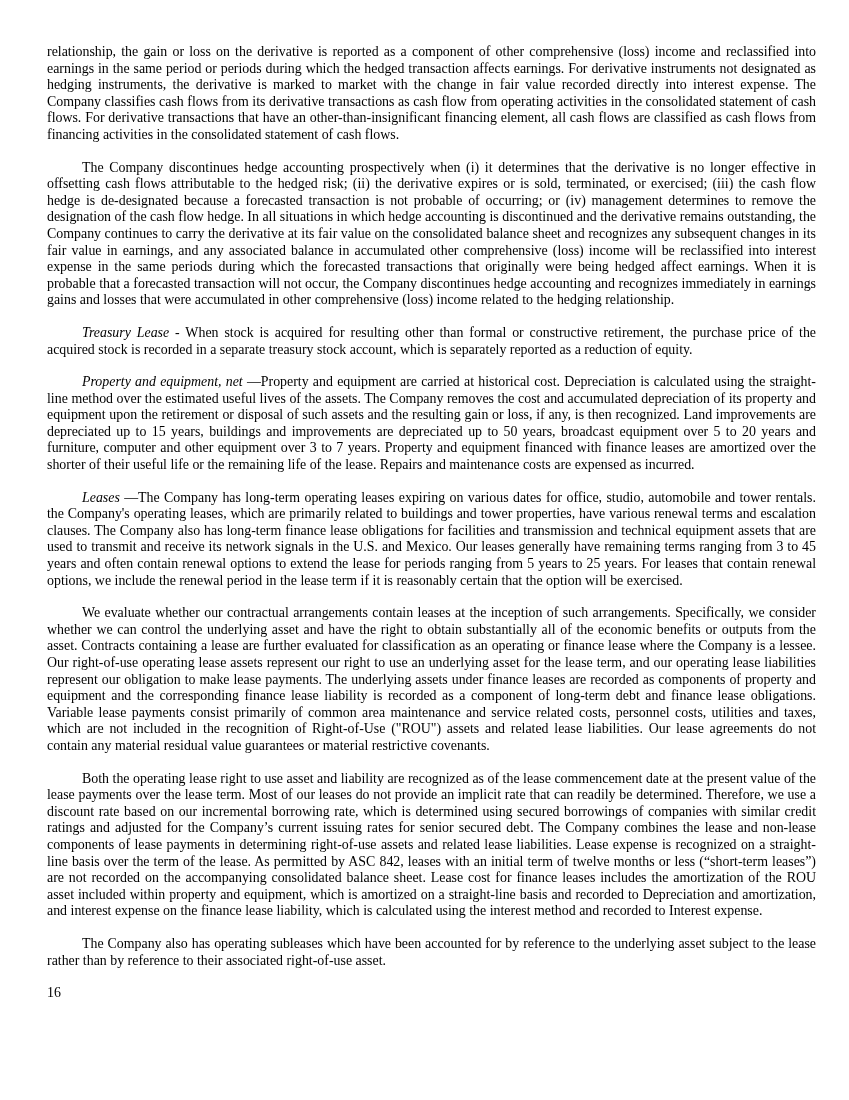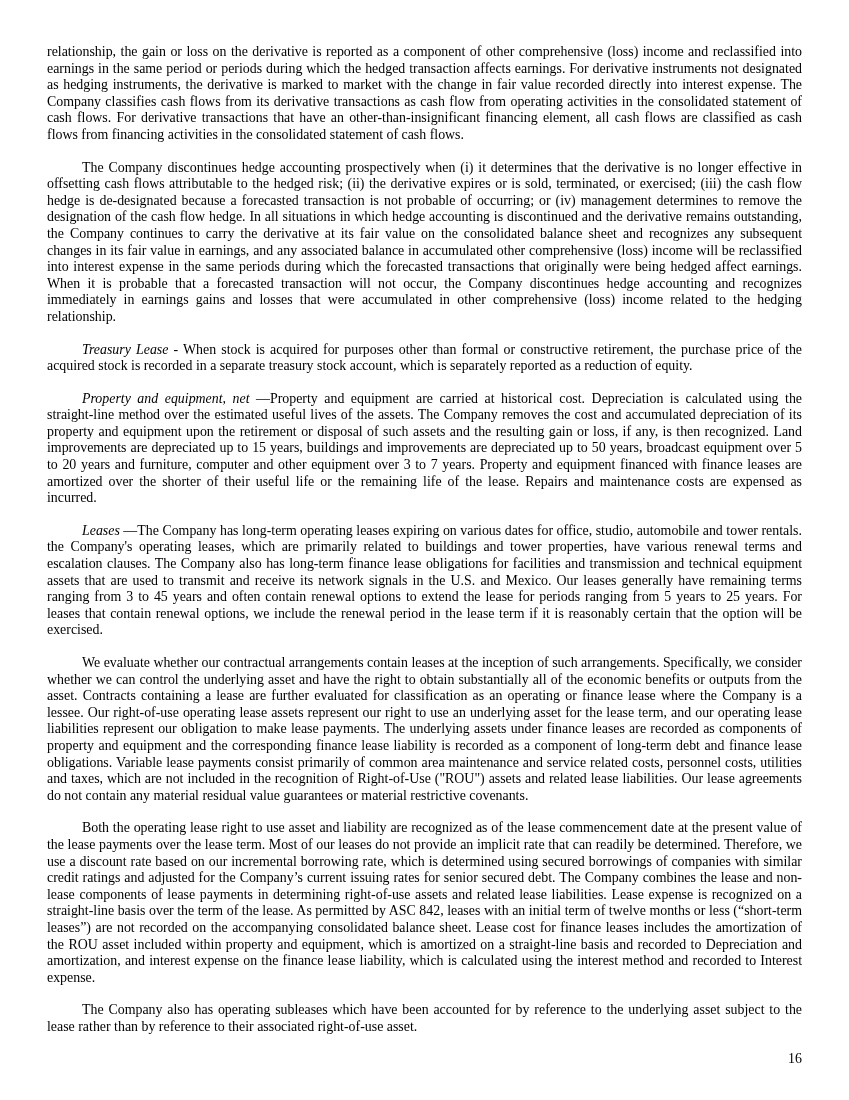--- a/index.html
+++ b/index.html
@@ -9,53 +9,53 @@
   }
   body {
     width: 849px;
     height: 1100px;
     overflow: hidden;
   }
   .page {
     box-sizing: border-box;
     width: 849px;
     height: 1008px;
-    padding: 44px 47px 0 47px;
+    padding: 44px 33px 0 47px;
     font-family: "Liberation Serif", serif;
     font-size: 13.9px;
     line-height: 16.6px;
     color: #000000;
     background: #ffffff;
   }
   .para {
     margin: 0 0 16px 0;
     text-align: justify;
   }
   .para.indent {
     text-indent: 35px;
   }
   .lead {
     font-style: italic;
   }
   .page-number {
     margin-top: 16px;
-    text-align: right;
+    text-align: left;
     text-indent: 0;
   }
 </style>
 </head>
 <body>
 
 <div class="page">
 
   <p class="para"><span class="lead"></span><span>relationship, the gain or loss on the derivative is reported as a component of other comprehensive (loss) income and reclassified into earnings in the same period or periods during which the hedged transaction affects earnings. For derivative instruments not designated as hedging instruments, the derivative is marked to market with the change in fair value recorded directly into interest expense. The Company classifies cash flows from its derivative transactions as cash flow from operating activities in the consolidated statement of cash flows. For derivative transactions that have an other-than-insignificant financing element, all cash flows are classified as cash flows from financing activities in the consolidated statement of cash flows.</span></p>
 
   <p class="para indent"><span class="lead"></span><span>The Company discontinues hedge accounting prospectively when (i) it determines that the derivative is no longer effective in offsetting cash flows attributable to the hedged risk; (ii) the derivative expires or is sold, terminated, or exercised; (iii) the cash flow hedge is de-designated because a forecasted transaction is not probable of occurring; or (iv) management determines to remove the designation of the cash flow hedge. In all situations in which hedge accounting is discontinued and the derivative remains outstanding, the Company continues to carry the derivative at its fair value on the consolidated balance sheet and recognizes any subsequent changes in its fair value in earnings, and any associated balance in accumulated other comprehensive (loss) income will be reclassified into interest expense in the same periods during which the forecasted transactions that originally were being hedged affect earnings. When it is probable that a forecasted transaction will not occur, the Company discontinues hedge accounting and recognizes immediately in earnings gains and losses that were accumulated in other comprehensive (loss) income related to the hedging relationship.</span></p>
 
-  <p class="para indent"><span class="lead">Treasury Lease</span><span> - When stock is acquired for purposes other than formal or constructive retirement, the purchase price of the acquired stock is recorded in a separate treasury stock account, which is separately reported as a reduction of equity.</span></p>
+  <p class="para indent"><span class="lead">Treasury Lease</span><span> - When stock is acquired for resulting other than formal or constructive retirement, the purchase price of the acquired stock is recorded in a separate treasury stock account, which is separately reported as a reduction of equity.</span></p>
 
   <p class="para indent"><span class="lead">Property and equipment, net</span><span> —Property and equipment are carried at historical cost. Depreciation is calculated using the straight-line method over the estimated useful lives of the assets. The Company removes the cost and accumulated depreciation of its property and equipment upon the retirement or disposal of such assets and the resulting gain or loss, if any, is then recognized. Land improvements are depreciated up to 15 years, buildings and improvements are depreciated up to 50 years, broadcast equipment over 5 to 20 years and furniture, computer and other equipment over 3 to 7 years. Property and equipment financed with finance leases are amortized over the shorter of their useful life or the remaining life of the lease. Repairs and maintenance costs are expensed as incurred.</span></p>
 
   <p class="para indent"><span class="lead">Leases</span><span> —The Company has long-term operating leases expiring on various dates for office, studio, automobile and tower rentals. the Company's operating leases, which are primarily related to buildings and tower properties, have various renewal terms and escalation clauses. The Company also has long-term finance lease obligations for facilities and transmission and technical equipment assets that are used to transmit and receive its network signals in the U.S. and Mexico. Our leases generally have remaining terms ranging from 3 to 45 years and often contain renewal options to extend the lease for periods ranging from 5 years to 25 years. For leases that contain renewal options, we include the renewal period in the lease term if it is reasonably certain that the option will be exercised.</span></p>
 
   <p class="para indent"><span class="lead"></span><span>We evaluate whether our contractual arrangements contain leases at the inception of such arrangements. Specifically, we consider whether we can control the underlying asset and have the right to obtain substantially all of the economic benefits or outputs from the asset. Contracts containing a lease are further evaluated for classification as an operating or finance lease where the Company is a lessee. Our right-of-use operating lease assets represent our right to use an underlying asset for the lease term, and our operating lease liabilities represent our obligation to make lease payments. The underlying assets under finance leases are recorded as components of property and equipment and the corresponding finance lease liability is recorded as a component of long-term debt and finance lease obligations. Variable lease payments consist primarily of common area maintenance and service related costs, personnel costs, utilities and taxes, which are not included in the recognition of Right-of-Use ("ROU") assets and related lease liabilities. Our lease agreements do not contain any material residual value guarantees or material restrictive covenants.</span></p>
 
   <p class="para indent"><span class="lead"></span><span>Both the operating lease right to use asset and liability are recognized as of the lease commencement date at the present value of the lease payments over the lease term. Most of our leases do not provide an implicit rate that can readily be determined. Therefore, we use a discount rate based on our incremental borrowing rate, which is determined using secured borrowings of companies with similar credit ratings and adjusted for the Company’s current issuing rates for senior secured debt. The Company combines the lease and non-lease components of lease payments in determining right-of-use assets and related lease liabilities. Lease expense is recognized on a straight-line basis over the term of the lease. As permitted by ASC 842, leases with an initial term of twelve months or less (“short-term leases”) are not recorded on the accompanying consolidated balance sheet. Lease cost for finance leases includes the amortization of the ROU asset included within property and equipment, which is amortized on a straight-line basis and recorded to Depreciation and amortization, and interest expense on the finance lease liability, which is calculated using the interest method and recorded to Interest expense.</span></p>
 
   <p class="para indent"><span class="lead"></span><span>The Company also has operating subleases which have been accounted for by reference to the underlying asset subject to the lease rather than by reference to their associated right-of-use asset.</span></p>

